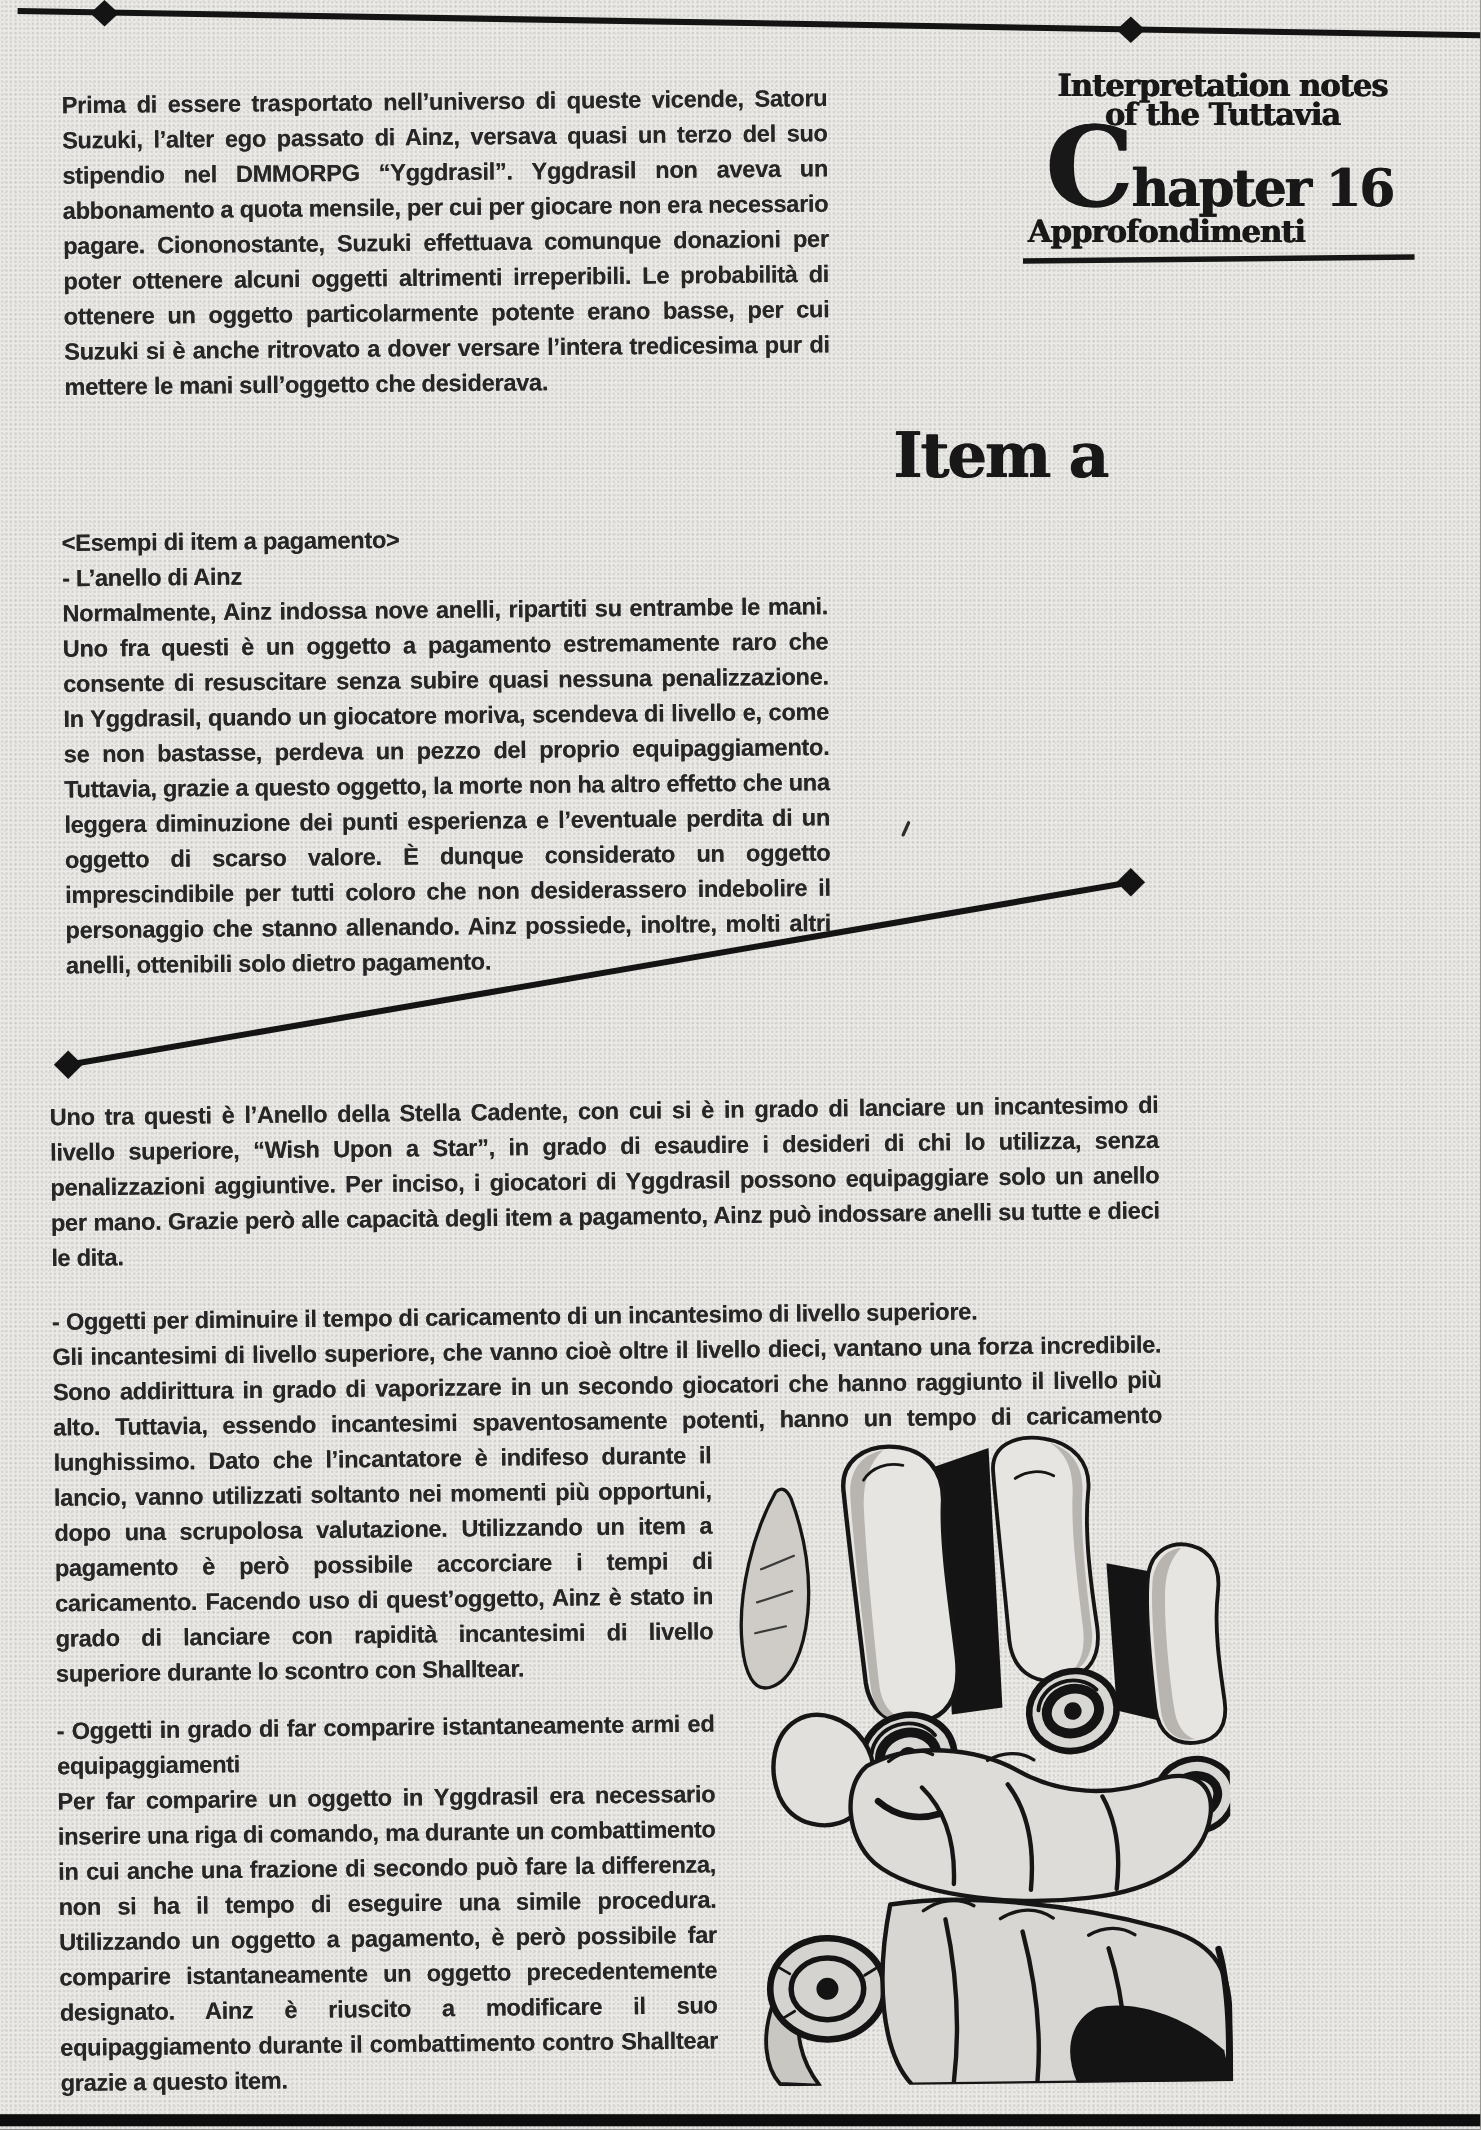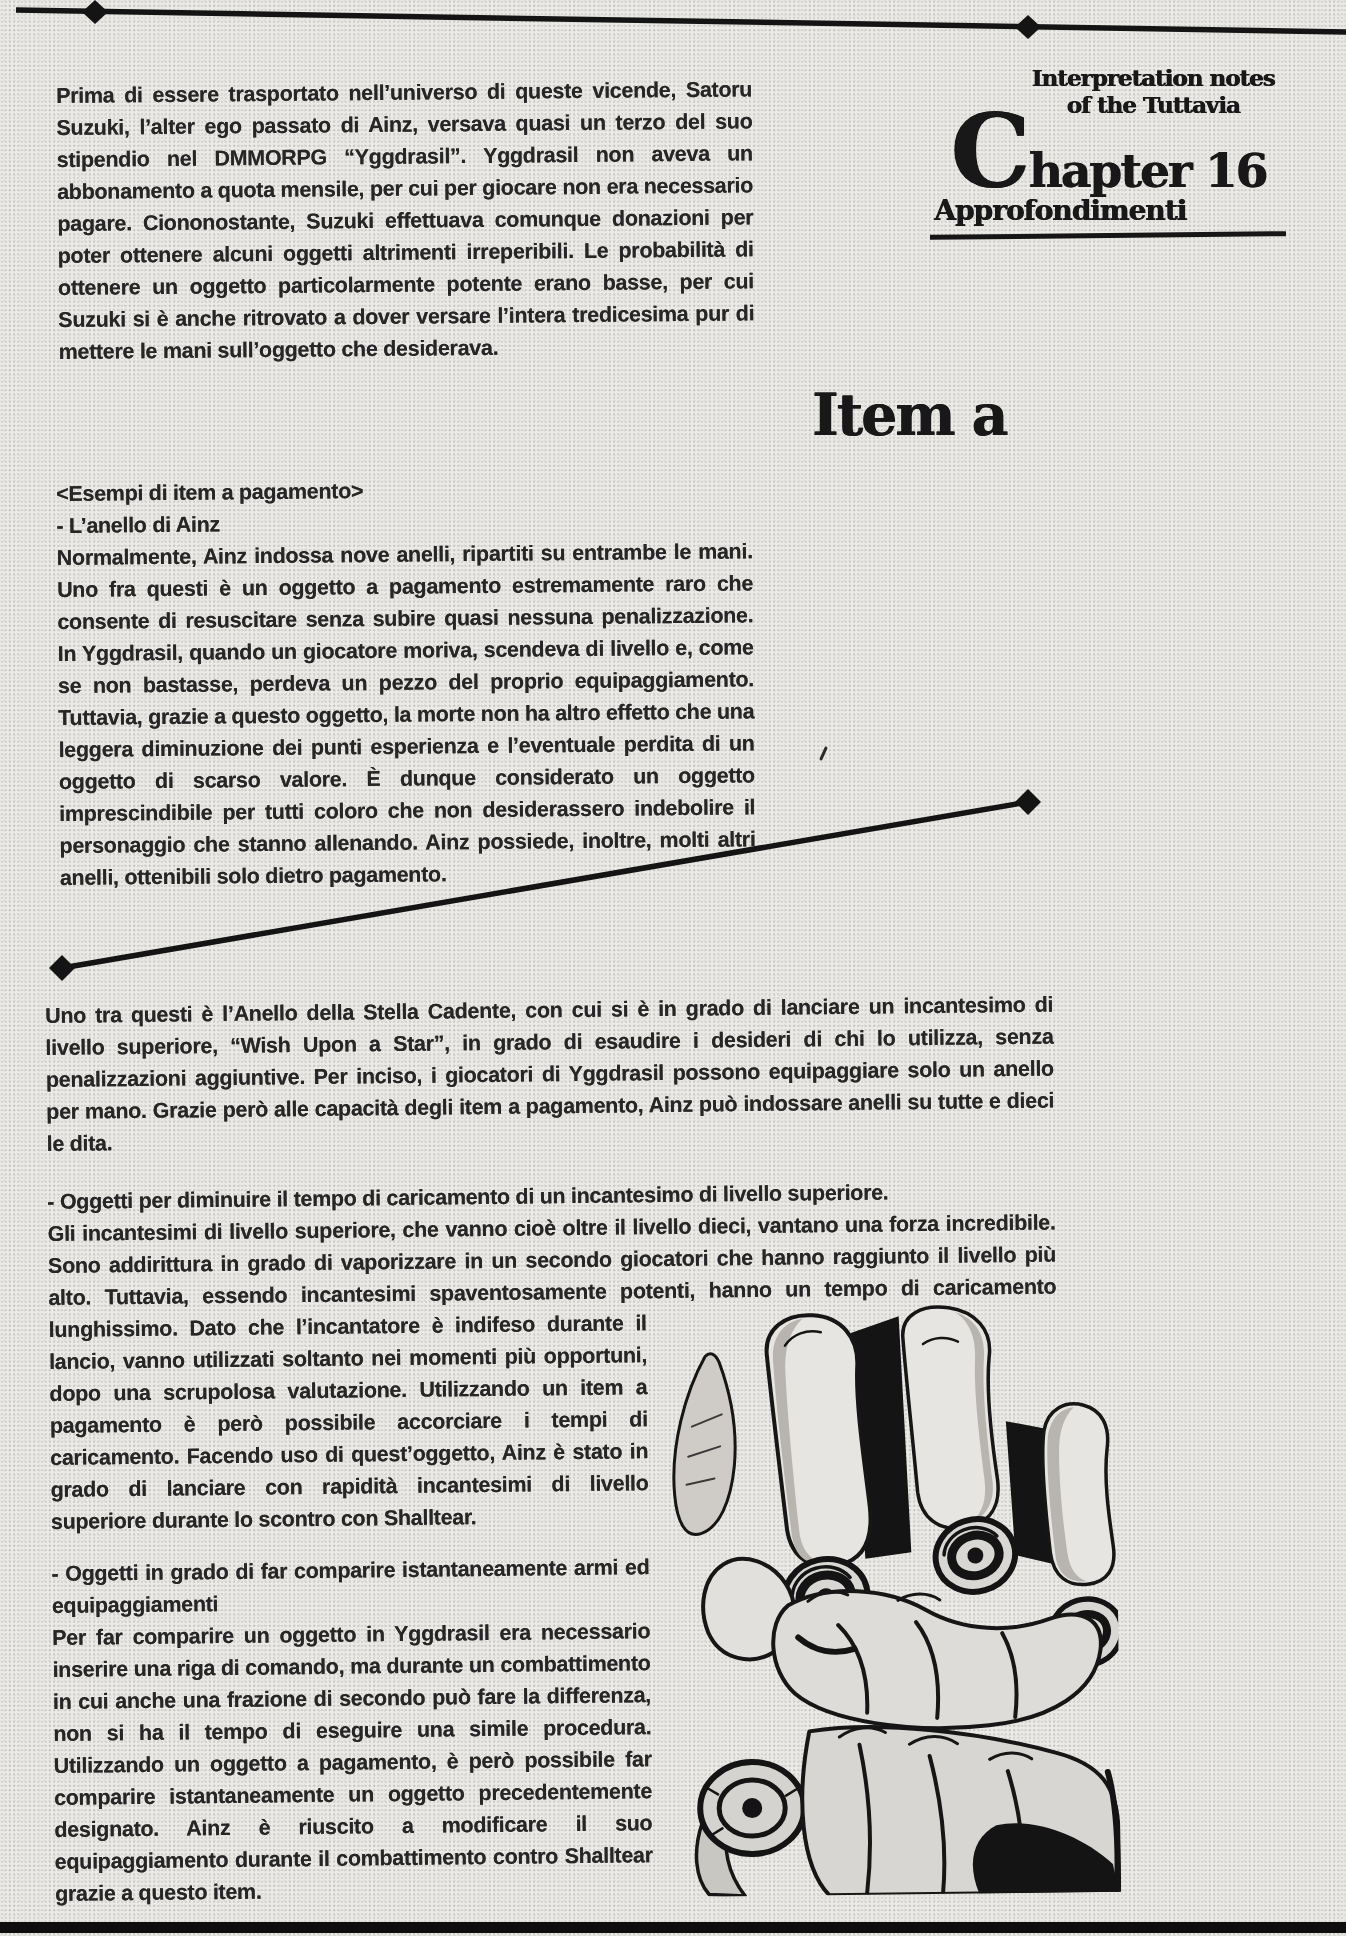--- a/index.html
+++ b/index.html
@@ -12,22 +12,22 @@
     background-size:4px 4px,5px 5px; background-position:0 0,2px 3px;
     font-family:"Liberation Sans",sans-serif; color:#242424;
   }
   .body{
     font-size:21.5px; line-height:32px; font-weight:700; letter-spacing:-0.3px;
     text-align:justify; color:#262626; text-shadow:0 0 .5px rgba(25,25,25,.6);
   }
   .abs{position:absolute;}
   .bl{font-family:"DejaVu Serif",serif; font-weight:bold; color:#181818;
       text-shadow:.8px 0 0 currentColor; letter-spacing:-1px;}
-  .notes{left:998px; top:64px; width:310px; text-align:center;
-         font-size:23px; line-height:27px;}
+  .notes{left:956px; top:64px; width:310px; text-align:center;
+         font-size:28px; line-height:27px;}
   .chapter{left:950px; top:110px; width:360px; font-size:47px; line-height:84px;
            letter-spacing:-2px; white-space:nowrap;}
   .chapter::first-letter{font-size:2.15em; letter-spacing:-4px; padding-right:2px;}
   .subtitle{left:934px; top:194px; font-size:28px;}
   .hdr-rule{left:930px; top:233px; width:356px; height:5px; background:#161616;
             transform:rotate(-.6deg);}
   .main-title{left:722px; top:378px; width:334px; text-align:center;
               font-size:57px; line-height:73px; letter-spacing:-2px;margin-left:20px;}
   .s1a{left:56px; top:80px; width:696px; transform:rotate(-.55deg); transform-origin:0 0;}
   .s1b{left:56px; top:478px; width:696px; transform:rotate(-.55deg); transform-origin:0 0;}

